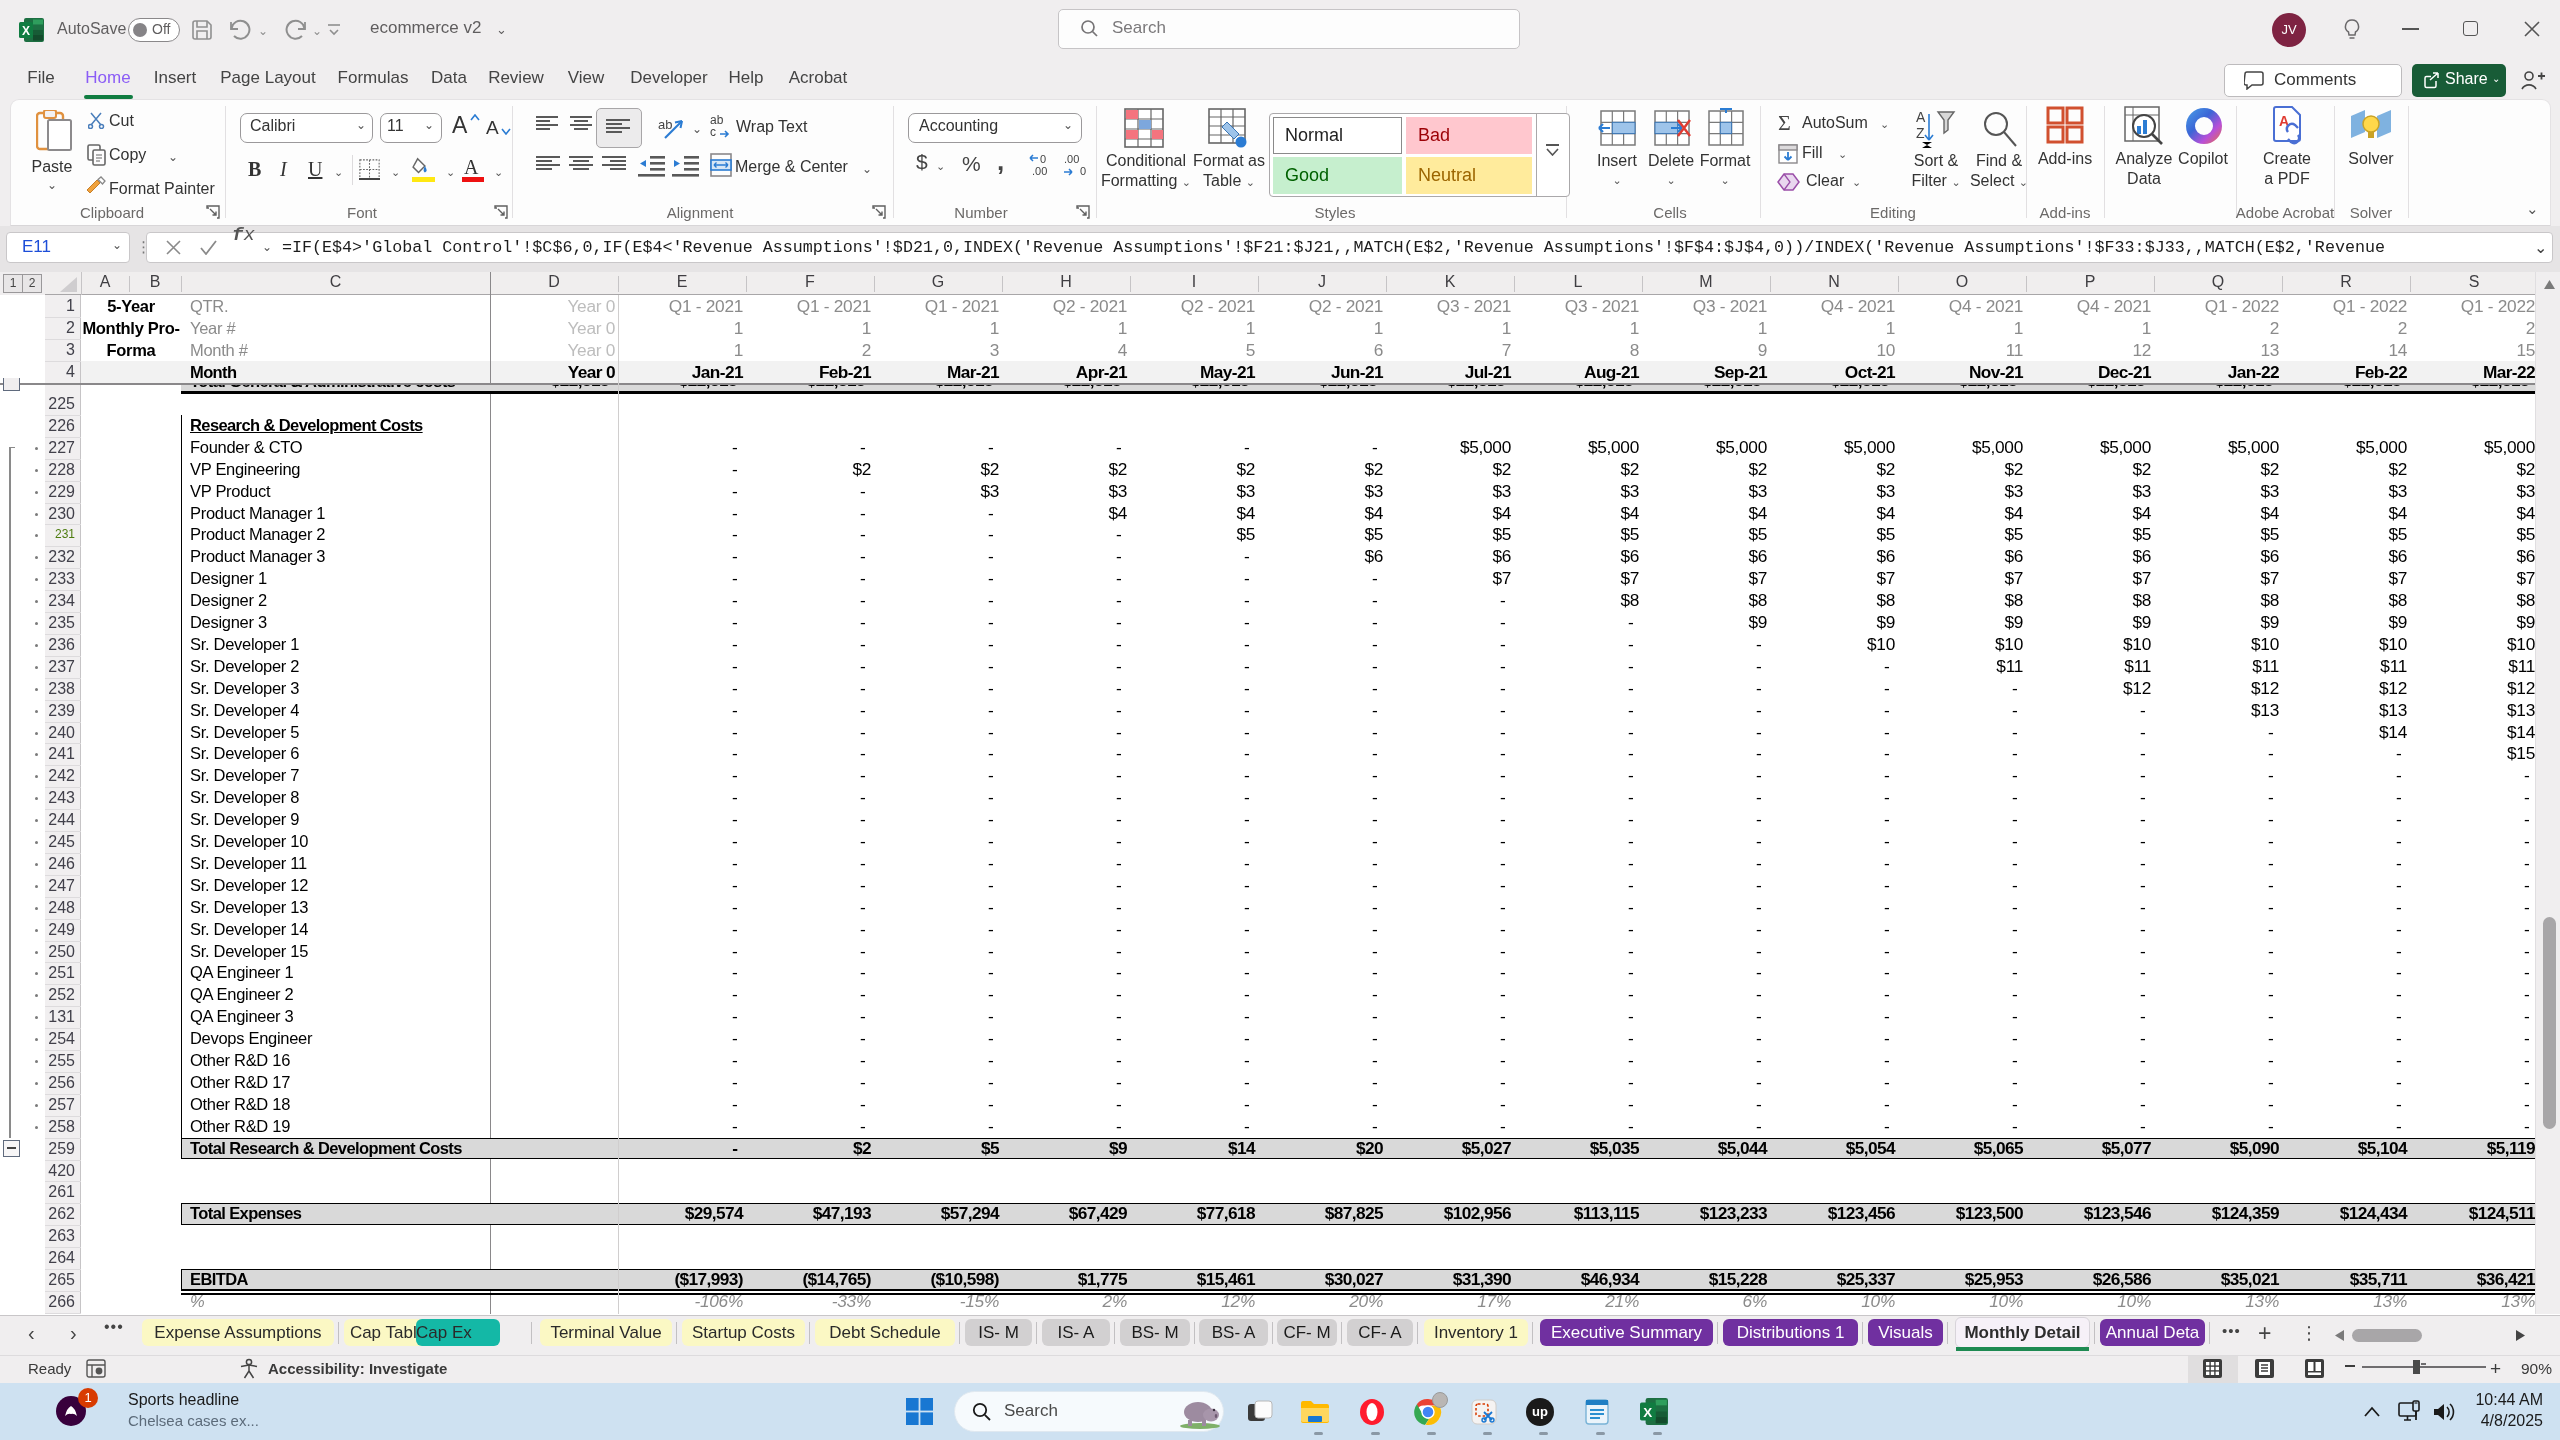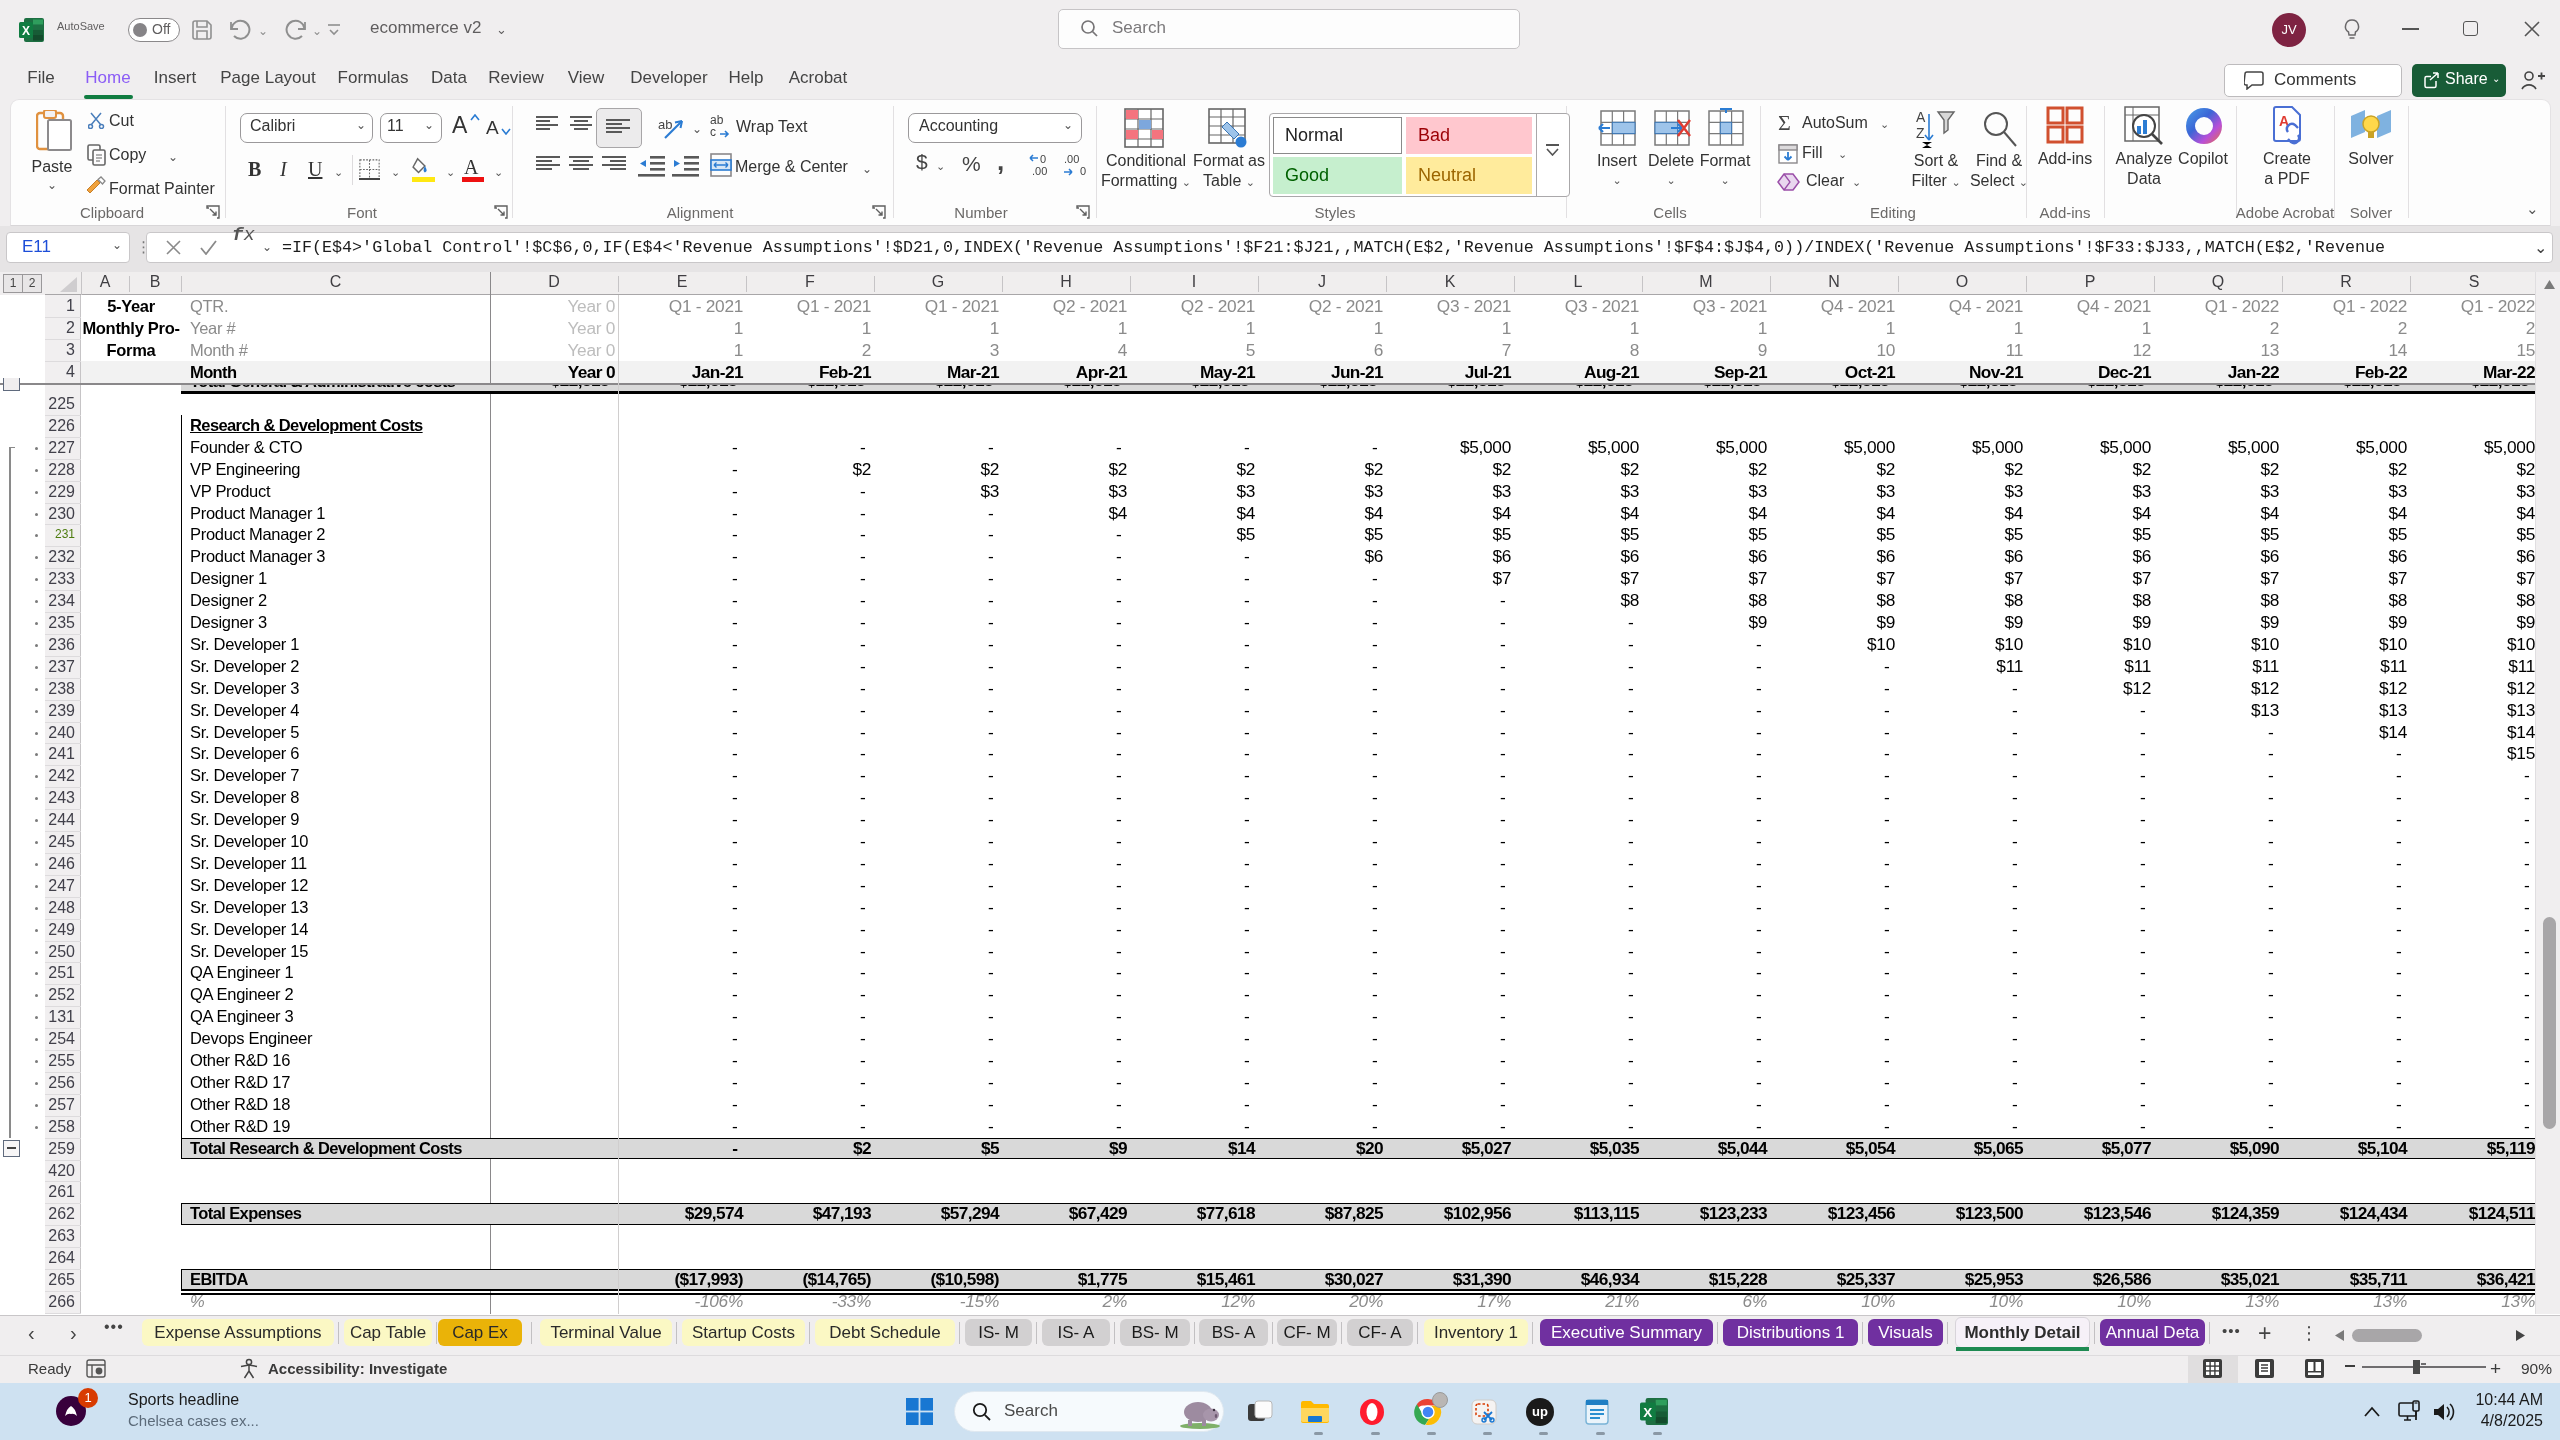--- a/index.html
+++ b/index.html
@@ -21,21 +21,21 @@
 <div class="abs" style="left:0;top:0;width:2560px;height:60px;background:#f0eeef"></div>
 <svg class="abs" style="left:19px;top:18px" width="25" height="24" viewBox="0 0 25 24">
 <rect x="5" y="0" width="20" height="24" rx="2" fill="#1d6f42"></rect>
 <rect x="14" y="1.5" width="10" height="5" fill="#2f9e5d"></rect>
     <rect x="14" y="6.5" width="10" height="5" fill="#27855012"></rect>
 <rect x="14" y="12" width="10" height="5" fill="#175c36"></rect>
     <rect x="14" y="17" width="10" height="5.5" fill="#134b2c"></rect>
 <rect x="0" y="4" width="14" height="16" rx="1.5" fill="#107c41"></rect>
 <text x="7" y="16.5" font-family="Liberation Sans" font-size="12" font-weight="bold" fill="#fff" text-anchor="middle">X</text>
   </svg>
-<div class="abs" style="left:57px;top:20px;font-size:11px;color:#605e5f">AutoSave</div>
+<div class="abs" style="left:57px;top:20px;font-size:16px;color:#605e5f">AutoSave</div>
 <div class="abs" style="left:128px;top:18px;width:52px;height:24px;border:1.5px solid #8a888a;border-radius:12px;background:#fff"></div>
 <div class="abs" style="left:133px;top:23px;width:14px;height:14px;border-radius:7px;background:#868487"></div>
 <div class="abs" style="left:152px;top:21px;font-size:14px;color:#605e5f">Off</div>
 <svg class="abs" style="left:190px;top:18px" width="24" height="24" viewBox="0 0 24 24" fill="none" stroke="#909090" stroke-width="1.6">
 <path d="M3 5 a2 2 0 0 1 2-2 h12 l4 4 v12 a2 2 0 0 1-2 2 h-14 a2 2 0 0 1-2-2 z"></path>
 <path d="M7 3 v6 h10 v-6"></path>
     <path d="M7 21 v-8 h10 v8"></path>
   </svg>
 <svg class="abs" style="left:228px;top:19px" width="26" height="23" viewBox="0 0 26 23" fill="none" stroke="#8f8f8f" stroke-width="2">
 <path d="M3 3 v7 h7" stroke-width="1.8"></path>
@@ -1301,21 +1301,21 @@
     <path d="M5.5 9 L11 0 H0 z" fill="#444"></path>
   </svg>
 <div class="abs" style="left:0;top:1314.5px;width:2560px;height:40.5px;background:#f0eeef;border-top:1px solid #c8c6c8"></div>
 <div class="abs" style="left:28px;top:1322px;font-size:20px;color:#444">‹</div>
 <div class="abs" style="left:70px;top:1322px;font-size:20px;color:#444">›</div>
 <div class="abs" style="left:104px;top:1318px;font-size:16px;color:#444;letter-spacing:1px">•••</div>
 <div class="abs" style="left:142px;top:1319px;width:192px;height:27px;background:#fbf8c4;border-radius:6px;line-height:27px;text-align:center;font-size:17px;color:#2a2a2a;white-space:nowrap;overflow:hidden">Expense Assumptions</div>
 <div class="abs" style="left:338px;top:1322px;width:1px;height:22px;background:#c2c0c2"></div>
 <div class="abs" style="left:344px;top:1319px;width:88px;height:27px;background:#fbf8c4;border-radius:6px;line-height:27px;text-align:center;font-size:17px;color:#2a2a2a;white-space:nowrap;overflow:hidden">Cap Table</div>
 <div class="abs" style="left:436px;top:1322px;width:1px;height:22px;background:#c2c0c2"></div>
-<div class="abs" style="left:438px;top:1319px;width:84px;height:27px;background:#eab308;border-radius:6px;line-height:27px;text-align:center;font-size:17px;color:#2a2a2a;white-space:nowrap;overflow:hidden">Cap Ex</div>
+<div class="abs" style="left:416px;top:1319px;width:84px;height:27px;background:#14b8a6;border-radius:6px;line-height:27px;font-size:17px;color:#2a2a2a;white-space:nowrap;overflow:hidden">Cap Ex</div>
 <div class="abs" style="left:531px;top:1322px;width:1px;height:22px;background:#c2c0c2"></div>
 <div class="abs" style="left:540px;top:1319px;width:132px;height:27px;background:#fbf8c4;border-radius:6px;line-height:27px;text-align:center;font-size:17px;color:#2a2a2a;white-space:nowrap;overflow:hidden">Terminal Value</div>
 <div class="abs" style="left:676px;top:1322px;width:1px;height:22px;background:#c2c0c2"></div>
 <div class="abs" style="left:682px;top:1319px;width:123px;height:27px;background:#fbf8c4;border-radius:6px;line-height:27px;text-align:center;font-size:17px;color:#2a2a2a;white-space:nowrap;overflow:hidden">Startup Costs</div>
 <div class="abs" style="left:809px;top:1322px;width:1px;height:22px;background:#c2c0c2"></div>
 <div class="abs" style="left:815px;top:1319px;width:140px;height:27px;background:#fbf8c4;border-radius:6px;line-height:27px;text-align:center;font-size:17px;color:#2a2a2a;white-space:nowrap;overflow:hidden">Debt Schedule</div>
 <div class="abs" style="left:959px;top:1322px;width:1px;height:22px;background:#c2c0c2"></div>
 <div class="abs" style="left:965px;top:1319px;width:67px;height:27px;background:#d2d0d1;border-radius:6px;line-height:27px;text-align:center;font-size:17px;color:#1a1a1a;white-space:nowrap;overflow:hidden">IS- M</div>
 <div class="abs" style="left:1036px;top:1322px;width:1px;height:22px;background:#c2c0c2"></div>
 <div class="abs" style="left:1042px;top:1319px;width:68px;height:27px;background:#d2d0d1;border-radius:6px;line-height:27px;text-align:center;font-size:17px;color:#1a1a1a;white-space:nowrap;overflow:hidden">IS- A</div>

